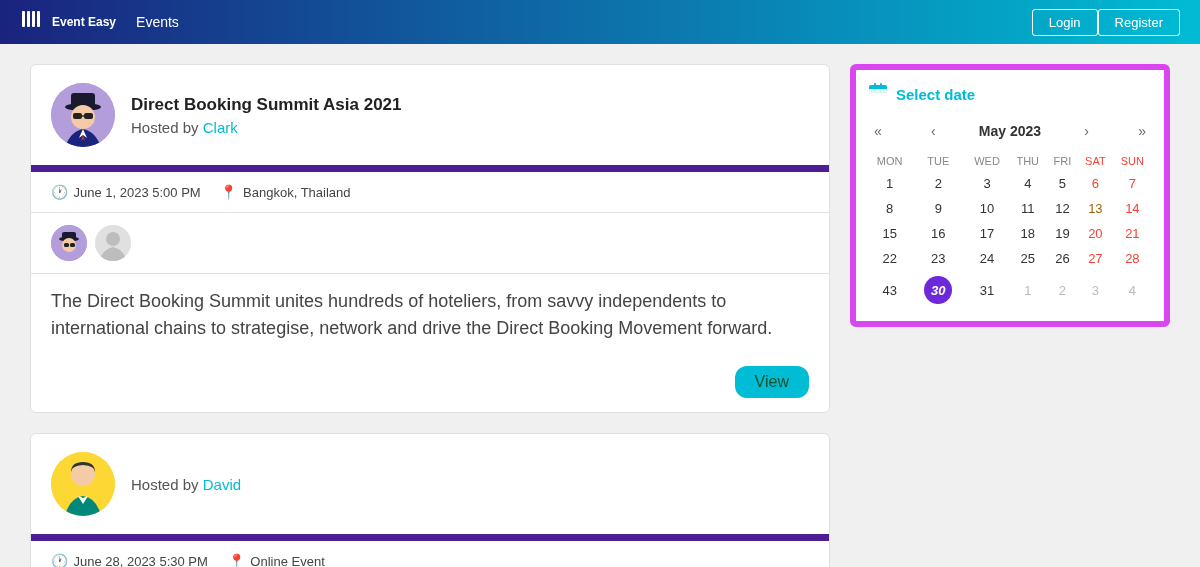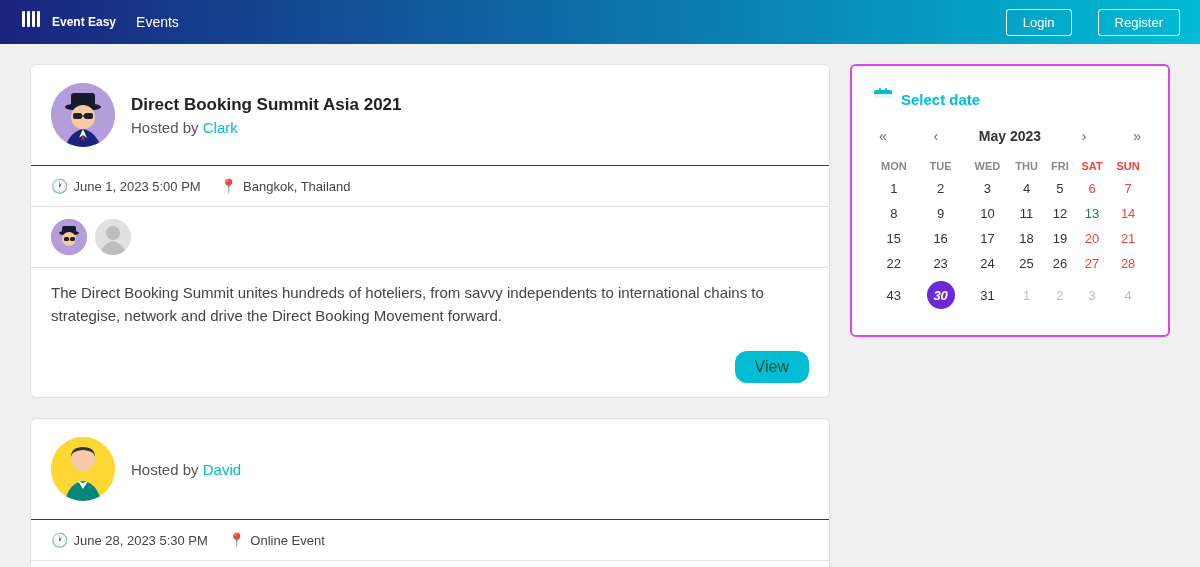--- a/index.html
+++ b/index.html
@@ -12,21 +12,21 @@
       display: flex;
       align-items: center;
       padding: 0 20px;
       justify-content: space-between;
     }
     .header-left { display: flex; align-items: center; gap: 20px; }
     .logo-area { display: flex; align-items: center; gap: 10px; }
     .logo-icon { color: white; font-size: 22px; }
     .logo-text { color: white; font-weight: bold; font-size: 12px; }
     .nav-link { color: white; text-decoration: none; font-size: 14px; }
-    .header-right { display: flex; gap: 26px; }
+    .header-right { display: flex; gap: 0; }
     .header-btn {
       background: transparent;
       color: white;
       border: 1px solid white;
       padding: 5px 16px;
       border-radius: 3px;
       cursor: pointer;
       font-size: 13px;
     }
 
@@ -47,21 +47,21 @@
       background: white;
       border-radius: 6px;
       overflow: hidden;
       border: 1px solid #e0e0e0;
     }
     .event-header {
       display: flex;
       align-items: center;
       padding: 18px 20px;
       gap: 16px;
-      border-bottom: 1px solid #4c1d95;
+      border-bottom: 7px solid #4c1d95;
     }
     .event-avatar {
       width: 64px;
       height: 64px;
       border-radius: 50%;
       overflow: hidden;
       flex-shrink: 0;
     }
     .event-info { flex: 1; }
     .event-title { font-size: 17px; font-weight: bold; color: #222; margin-bottom: 4px; }
@@ -90,21 +90,21 @@
     .attendee-avatar {
       width: 36px;
       height: 36px;
       border-radius: 50%;
       overflow: hidden;
       background: #ccc;
     }
 
     .event-description {
       padding: 14px 20px;
-      font-size: 15px;
+      font-size: 18px;
       color: #444;
       line-height: 1.5;
     }
     .event-actions {
       display: flex;
       justify-content: flex-end;
       padding: 10px 20px 14px;
     }
     .view-btn {
       background: #00bcd4;
@@ -117,22 +117,22 @@
     }
 
     
     .calendar-column {
       width: 320px;
       flex-shrink: 0;
     }
     .calendar-card {
       background: white;
       border-radius: 6px;
-      border: 2px solid #d946ef;
-      padding: 21px;
+      border: 6px solid #d946ef;
+      padding: 12px;
     }
     .calendar-header-title {
       display: flex;
       align-items: center;
       gap: 8px;
       margin-bottom: 14px;
       font-size: 15px;
       font-weight: bold;
       color: #00bcd4;
     }
@@ -153,21 +153,21 @@
       padding: 2px 6px;
     }
     .cal-month-year { font-size: 14px; font-weight: bold; color: #333; }
 
     .calendar-grid { width: 100%; border-collapse: collapse; }
     .calendar-grid th {
       font-size: 11px;
       color: #888;
       text-align: center;
       padding: 4px 0;
-      font-weight: bold;
+      font-weight: normal;
     }
     .calendar-grid td {
       text-align: center;
       padding: 5px 2px;
       font-size: 13px;
       color: #333;
       cursor: pointer;
     }
     .today-inner {
       background: #6d28d9;
@@ -384,21 +384,21 @@
               <td>5</td>
               <td style="color: rgb(244, 67, 54);">6</td>
               <td style="color: rgb(244, 67, 54);">7</td>
             </tr>
             <tr>
               <td>8</td>
               <td>9</td>
               <td>10</td>
               <td>11</td>
               <td>12</td>
-              <td style="color: #15803d;">13</td>
+              <td style="color: #a16207;">13</td>
               <td style="color: rgb(244, 67, 54);">14</td>
             </tr>
             <tr>
               <td>15</td>
               <td>16</td>
               <td>17</td>
               <td>18</td>
               <td>19</td>
               <td style="color: rgb(244, 67, 54);">20</td>
               <td style="color: rgb(244, 67, 54);">21</td>

